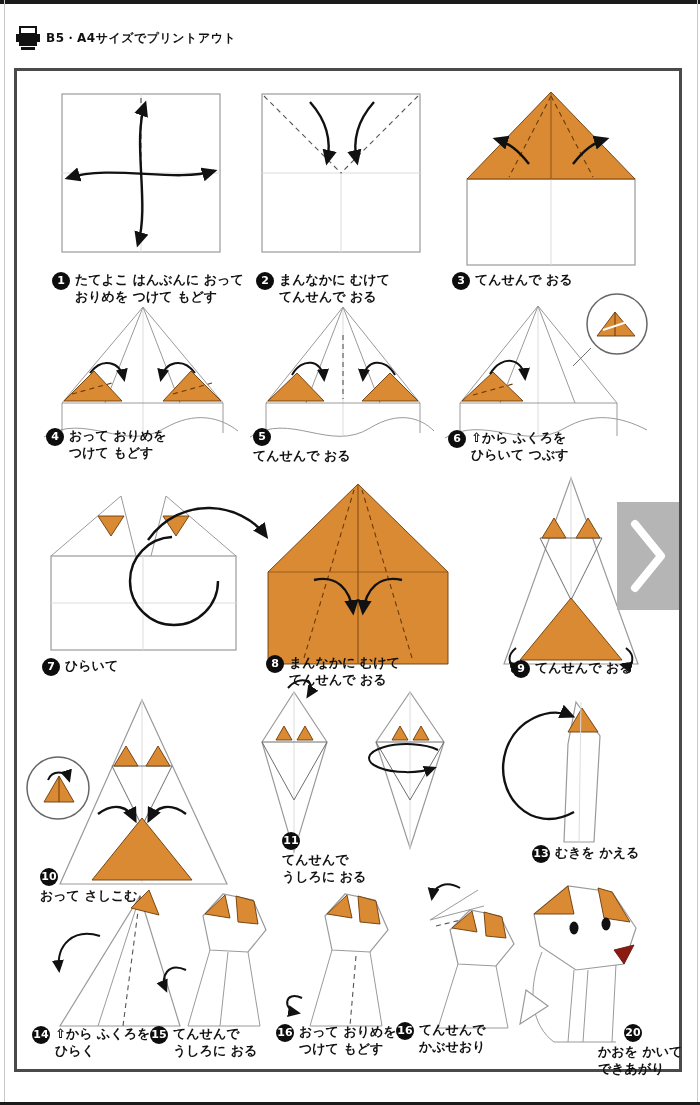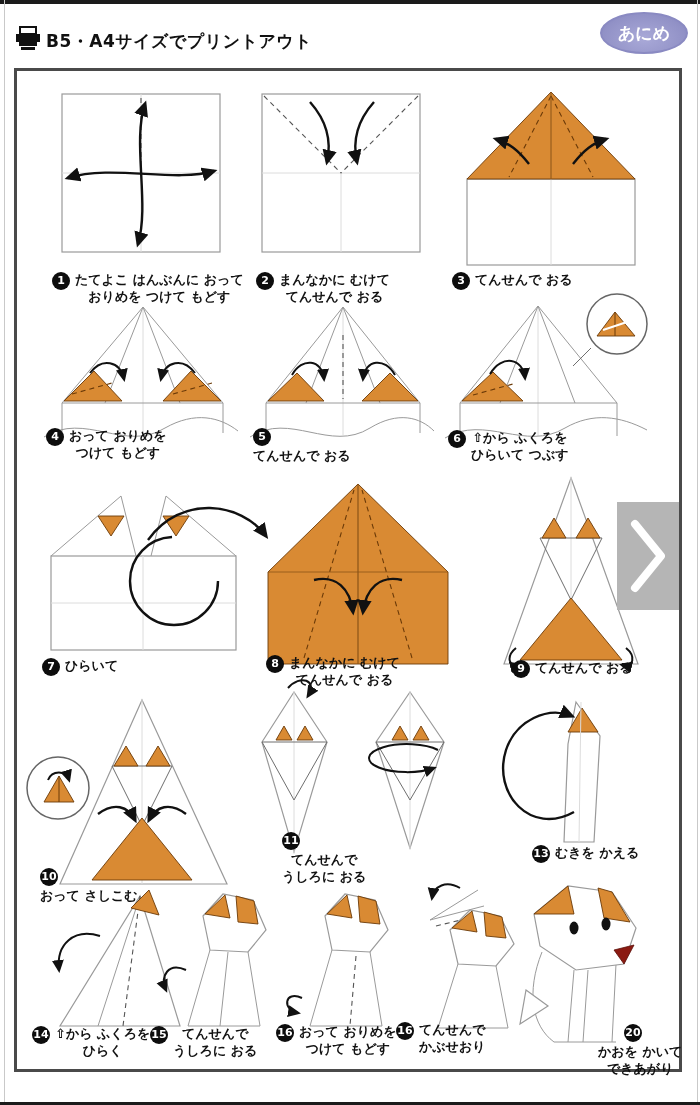--- a/index.html
+++ b/index.html
@@ -3,32 +3,32 @@
 <meta charset="utf-8">
 <style>
   html,body{margin:0;padding:0;background:#fff;}
   #stage{position:relative;width:700px;height:1105px;background:#fff;overflow:hidden;
          font-family:"DejaVu Sans","Liberation Sans",sans-serif;}
   .topline{position:absolute;left:0;top:0;width:700px;height:4px;background:#1b1b1b;}
   .botline{position:absolute;left:0;bottom:0;width:700px;height:3px;background:#1b1b1b;}
   .edgeL{position:absolute;left:4px;top:0;width:1px;height:1105px;background:#c9c9c9;}
   .edgeR{position:absolute;right:2px;top:0;width:1px;height:1105px;background:#c9c9c9;}
 
-  .hdr-title{position:absolute;left:46px;top:30px;font-size:17px;font-weight:bold;color:#111;letter-spacing:.5px;}
+  .hdr-title{position:absolute;left:46px;top:30px;font-size:12px;font-weight:bold;color:#111;letter-spacing:.5px;}
   .printer{position:absolute;left:14px;top:25px;}
   .anime-btn{position:absolute;left:600px;top:12px;width:88px;height:42px;border-radius:50%;
      background:radial-gradient(ellipse at 50% 65%, #a9a9d8 0%, #9191c6 70%, #7d7dbb 100%);
      border:2px solid #8a8ac2;box-sizing:border-box;display:flex;align-items:center;justify-content:center;
      color:#fff;font-size:17px;font-weight:bold;cursor:pointer;}
 
   .box{position:absolute;left:14px;top:68px;width:668px;height:1004px;border:3px solid #4a4a4a;
        box-sizing:border-box;background:#fff;}
 
   .cap{position:absolute;display:flex;gap:5px;color:#111;font-size:13px;line-height:1.28;}
-  .cap .txt{white-space:pre-line;font-weight:600;text-align:center;}
+  .cap .txt{white-space:pre-line;font-weight:600;}
   .cap.col{flex-direction:column;gap:2px;}
   .badge{flex:0 0 auto;width:18px;height:18px;border-radius:50%;background:#0d0d0d;color:#fff;
          font-size:11px;font-weight:bold;display:flex;align-items:center;justify-content:center;}
   .cap.col .badge{margin-bottom:0px;}
 
   .dog-title{position:absolute;left:504px;top:1052px;font-size:44px;font-weight:bold;color:#000;
              background:#fff;padding:0 5px;letter-spacing:3px;line-height:1;}
   .credit{position:absolute;left:26px;top:1078px;font-size:13px;color:#222;font-weight:600;margin-top:28px;}
 
   .nextbtn{position:absolute;left:617px;top:502px;width:62px;height:108px;background:#b5b5b5;cursor:pointer;}
@@ -60,21 +60,20 @@
     </defs>
   </svg>
 
   <svg class="printer" width="28" height="28" viewBox="0 0 28 28">
     <rect x="6" y="2" width="16" height="7" fill="#fff" stroke="#111" stroke-width="2"></rect>
     <rect x="2" y="9" width="24" height="8" fill="#111"></rect>
     <rect x="5" y="17" width="18" height="4" fill="#111"></rect>
     <rect x="7" y="22" width="14" height="3" fill="#111"></rect>
   </svg>
   <div class="hdr-title">B5・A4サイズでプリントアウト</div>
-  <div class="anime-btn">あにめ</div>
 
   <div class="box"></div>
 
   <svg style="left:52px;top:82px" width="182" height="192">
     <rect x="10" y="12" width="158" height="158" class="paper" stroke="#b0b0b0"></rect>
     <line x1="89" y1="12" x2="89" y2="170" class="faint"></line>
     <line x1="10" y1="91" x2="168" y2="91" class="faint"></line>
     <path d="M89,16 L89,88" class="dash"></path>
     <path d="M93,22 C80,60 98,122 86,162" class="arrow" marker-start="url(#ah)" marker-end="url(#ah)"></path>
     <path d="M16,96 C60,82 122,101 162,89" class="arrow" marker-start="url(#ah)" marker-end="url(#ah)"></path>

